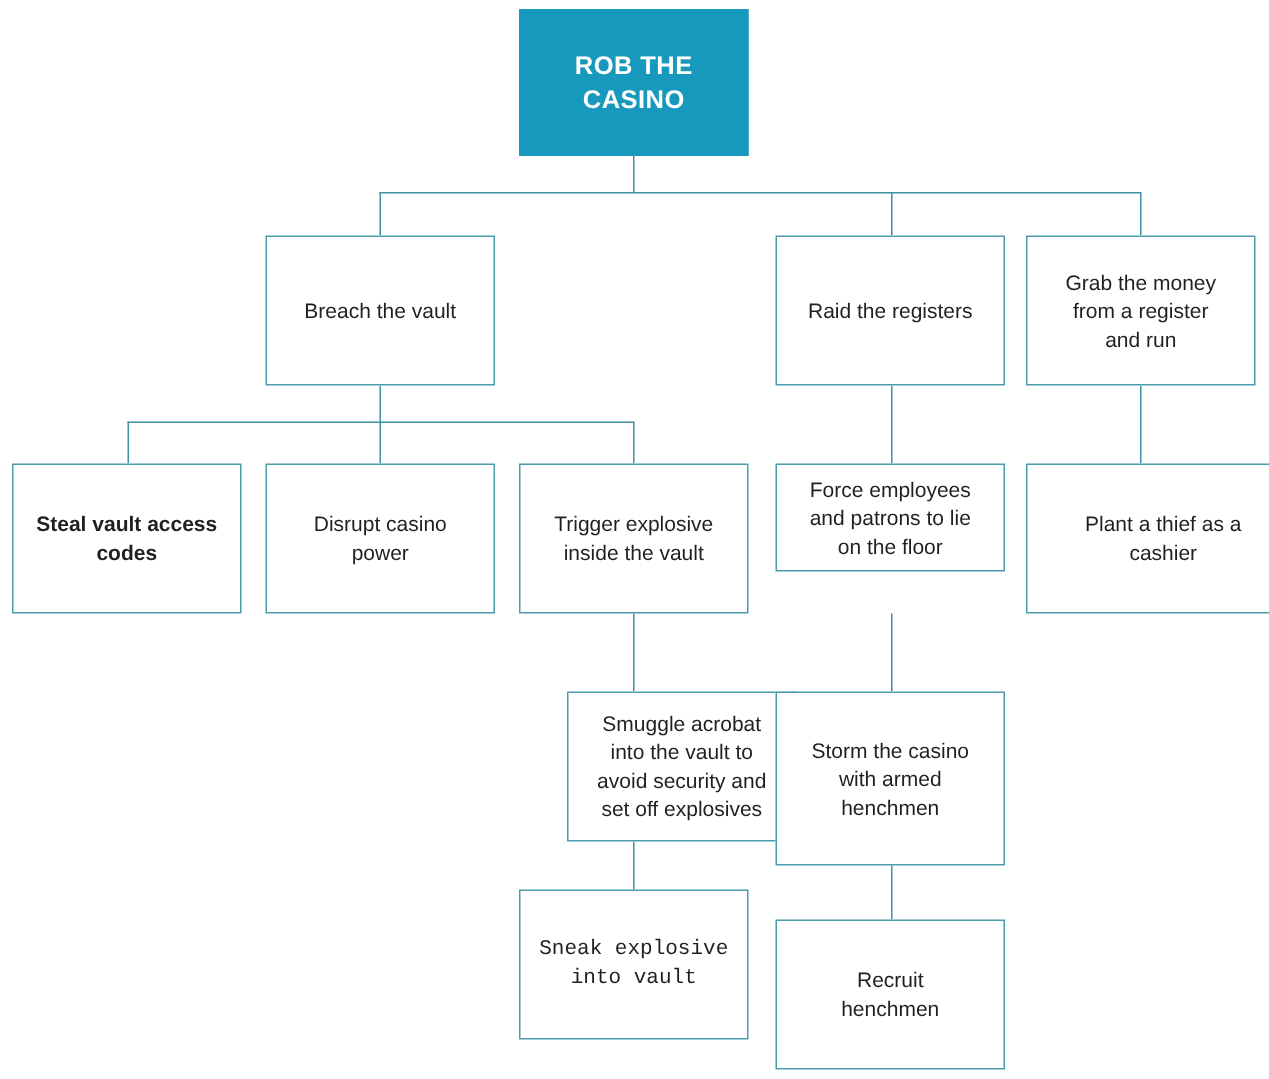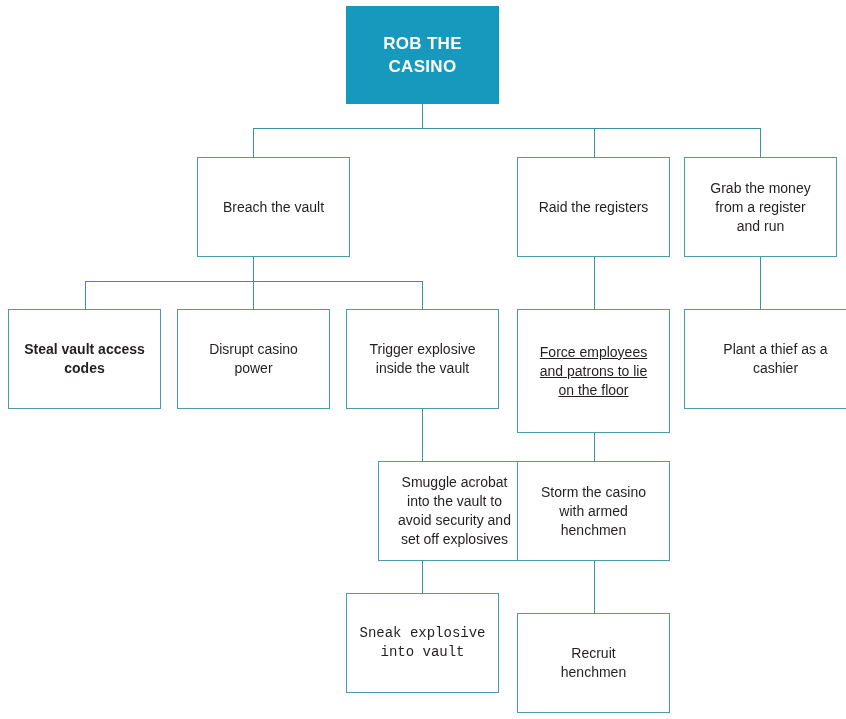--- a/index.html
+++ b/index.html
@@ -63,21 +63,21 @@
       <line x1="422.5" x2="422.5" y1="409" y2="461" stroke="#3d8fa3" stroke-width="1"></line>
       <line x1="594.5" x2="594.5" y1="409" y2="461" stroke="#3d8fa3" stroke-width="1"></line>
       <line x1="422.5" x2="422.5" y1="561" y2="613" stroke="#3d8fa3" stroke-width="1"></line>
       <line x1="594.5" x2="594.5" y1="561" y2="613" stroke="#3d8fa3" stroke-width="1"></line>
     </svg>
   <div id="nodes-layer">
       <div class="node root" style="left: 346px; top: 6px; width: 153px; height: 98px;">
         <span class="label">ROB THE
 CASINO</span>
       </div>
-      <div class="node" style="left: 177px; top: 157px; width: 153px; height: 100px; margin-left: 20px;">
+      <div class="node" style="left: 177px; top: 157px; width: 153px; height: 100px;">
         <span class="label">Breach the vault</span>
       </div>
       <div class="node" style="left: 517px; top: 157px; width: 153px; height: 100px;">
         <span class="label">Raid the registers</span>
       </div>
       <div class="node" style="left: 684px; top: 157px; width: 153px; height: 100px;">
         <span class="label">Grab the money
 from a register
 and run</span>
       </div>
@@ -86,36 +86,36 @@
 codes</span>
       </div>
       <div class="node" style="left: 177px; top: 309px; width: 153px; height: 100px;">
         <span class="label">Disrupt casino
 power</span>
       </div>
       <div class="node" style="left: 346px; top: 309px; width: 153px; height: 100px;">
         <span class="label">Trigger explosive
 inside the vault</span>
       </div>
-      <div class="node" style="left: 517px; top: 309px; width: 153px; height: 124px; text-decoration: underline;">
+      <div class="node" style="left: 517px; top: 309px; width: 153px; height: 72px;">
         <span class="label">Force employees
 and patrons to lie
 on the floor</span>
       </div>
       <div class="node" style="left: 684px; top: 309px; width: 183px; height: 100px;">
         <span class="label">Plant a thief as a
 cashier</span>
       </div>
       <div class="node" style="left: 346px; top: 461px; width: 153px; height: 100px; margin-left: 32px;">
         <span class="label">Smuggle acrobat
 into the vault to
 avoid security and
 set off explosives</span>
       </div>
-      <div class="node" style="left: 517px; top: 461px; width: 153px; height: 100px;">
+      <div class="node" style="left: 517px; top: 461px; width: 153px; height: 116px;">
         <span class="label">Storm the casino
 with armed
 henchmen</span>
       </div>
       <div class="node" style="left: 346px; top: 593px; width: 153px; height: 100px; font-family: Liberation Mono, monospace;">
         <span class="label">Sneak explosive
 into vault</span>
       </div>
       <div class="node" style="left: 517px; top: 613px; width: 153px; height: 100px;">
         <span class="label">Recruit

